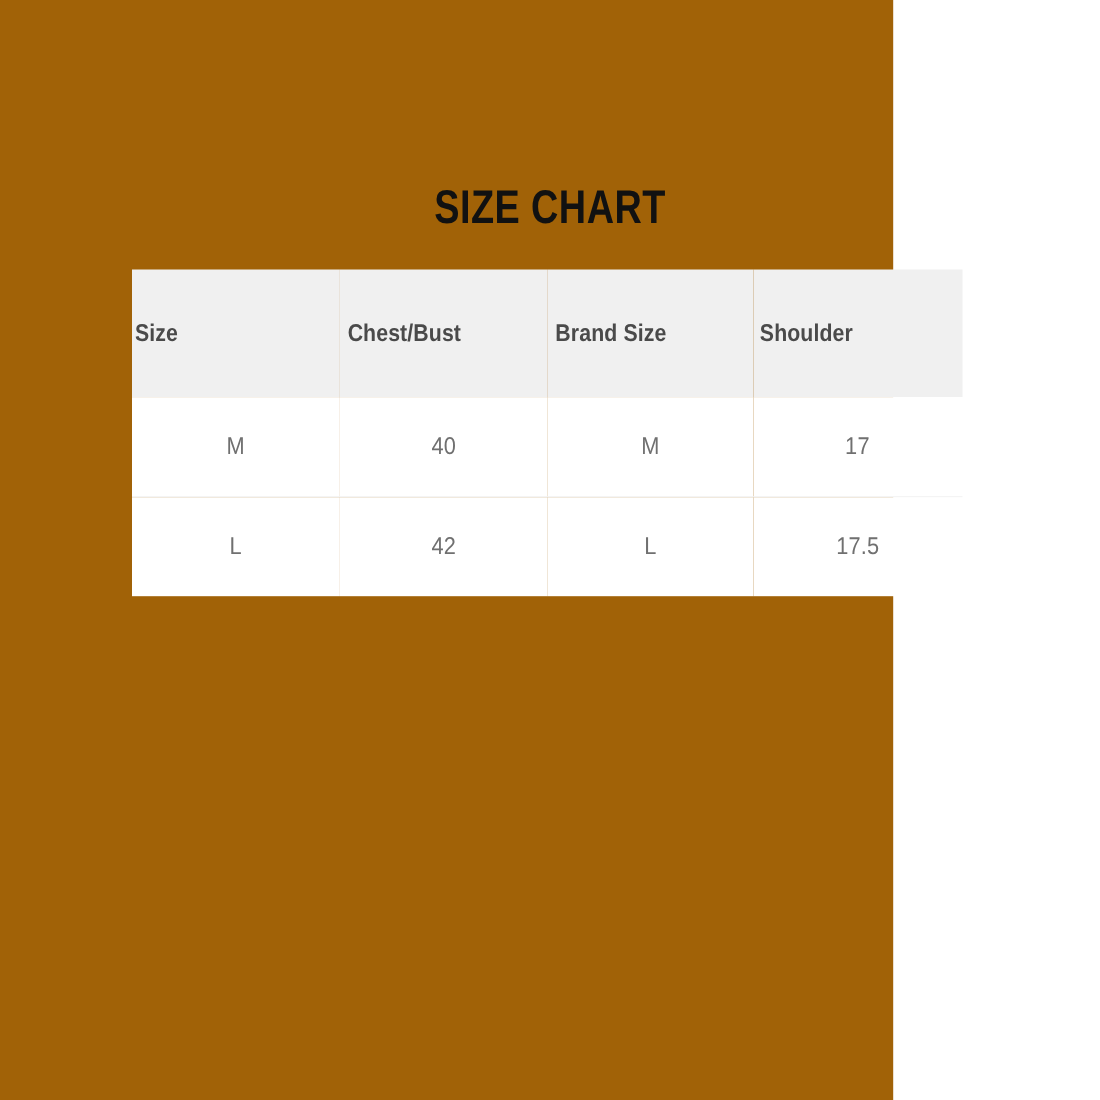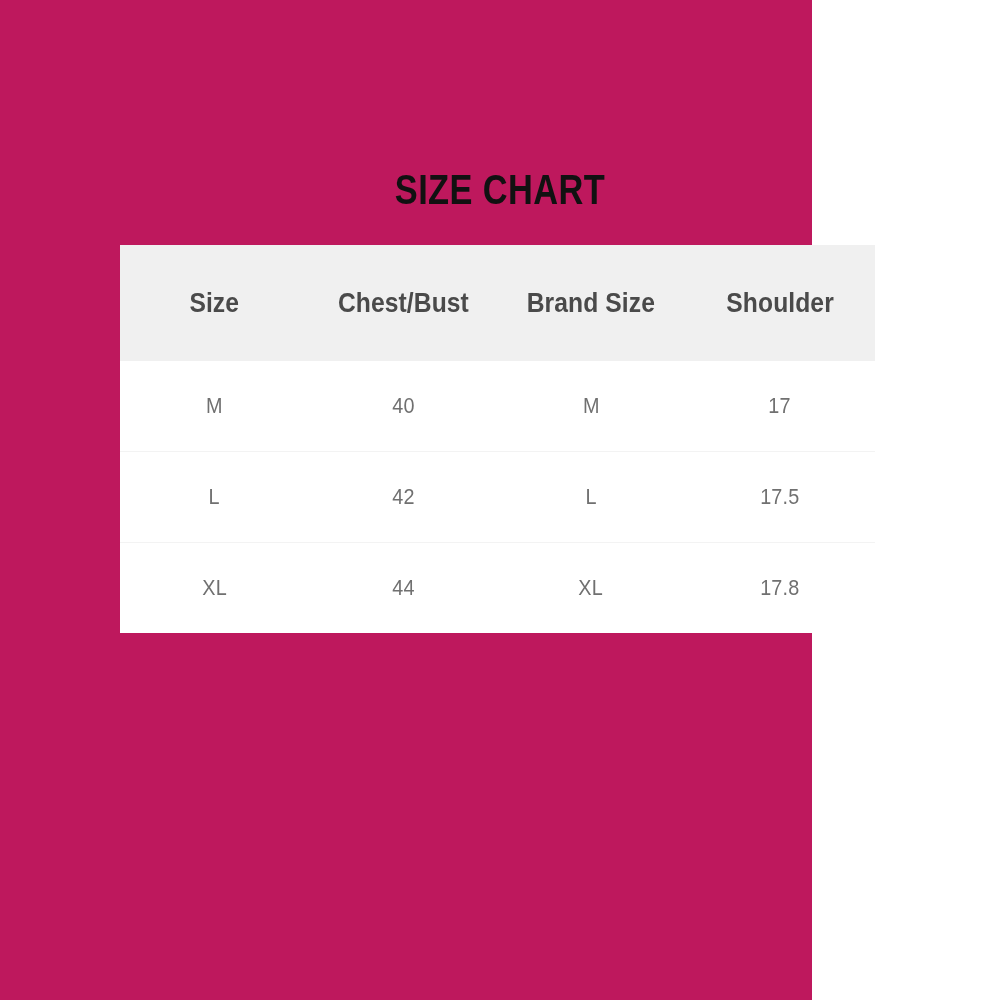--- a/index.html
+++ b/index.html
@@ -12,21 +12,21 @@
     height: 1000px;
     font-family: "Liberation Sans", sans-serif;
     -webkit-font-smoothing: antialiased;
     overflow: hidden;
   }
 
   .page {
     position: relative;
     width: 812px;
     height: 1000px;
-    background: #be185d;
+    background: #a16207;
   }
 
   
   .chart-title {
     position: absolute;
     top: 168px;
     left: 0;
     width: 1000px;
     text-align: center;
     font-family: "Liberation Sans", sans-serif;
@@ -55,24 +55,24 @@
   .size-table col.c-brand     { width: 24.8%; }
   .size-table col.c-shoulder  { width: 25.2%; }
 
   .size-table thead tr {
     background: #f0f0f0;
   }
 
   .size-table th {
     height: 116px;
     padding: 0;
-    text-align: center;
+    text-align: left;
     vertical-align: middle;
     font-family: "Liberation Sans", sans-serif;
-    font-size: 28px;
+    font-size: 22px;
     font-weight: 600;
     color: #4a4a4a;
     letter-spacing: 0.1px;
     white-space: nowrap;
   }
   .size-table th > span {
     display: inline-block;
     transform: scaleX(0.88);
   }
 
@@ -154,31 +154,17 @@
           <span>42</span>
         </td>
         <td>
           <span>L</span>
         </td>
         <td>
           <span>17.5</span>
         </td>
       </tr>
 
-      <tr>
-        <td>
-          <span>XL</span>
-        </td>
-        <td>
-          <span>44</span>
-        </td>
-        <td>
-          <span>XL</span>
-        </td>
-        <td>
-          <span>17.8</span>
-        </td>
-      </tr>
 
     </tbody>
   </table>
 
 </div>
 
 </body></html>

